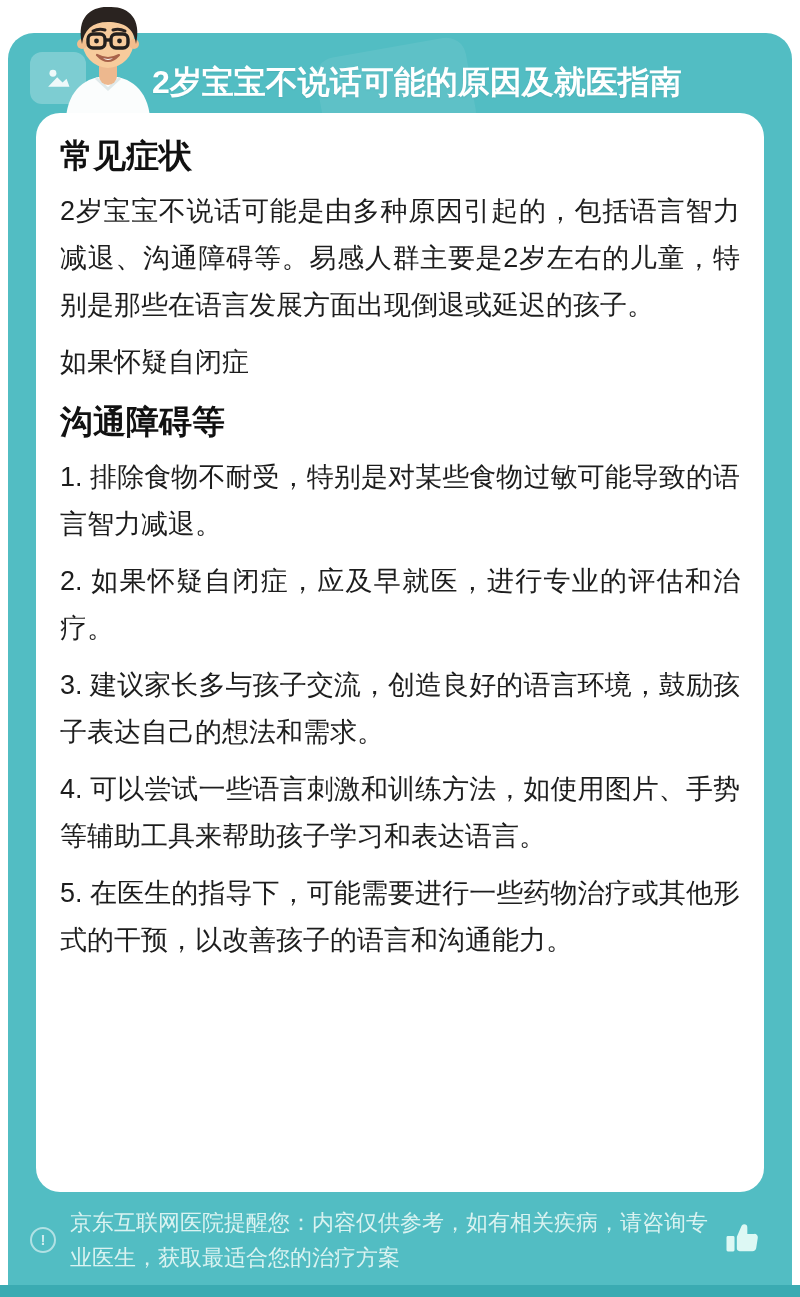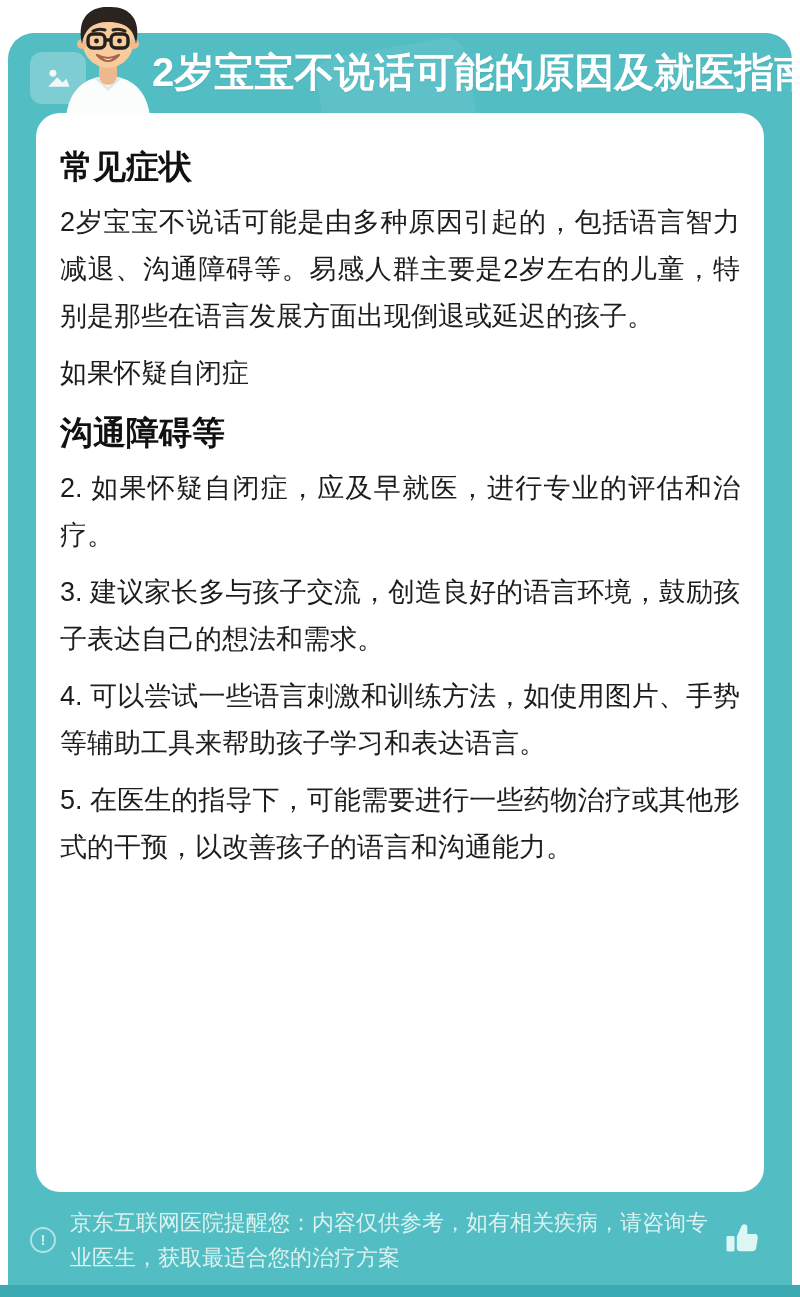--- a/index.html
+++ b/index.html
@@ -15,34 +15,34 @@
     position:absolute;left:312px;top:14px;width:152px;height:96px;
     background:rgba(255,255,255,0.07);border-radius:20px;transform:rotate(-10deg);
   }
   .photo-icon{
     position:absolute;left:22px;top:19px;width:56px;height:52px;
     background:rgba(255,255,255,0.25);border-radius:12px;
     display:flex;align-items:center;justify-content:center;
   }
   .avatar{position:absolute;left:44px;top:-29px;width:112px;height:114px;}
   .bubble-title{
-    position:absolute;left:144px;top:18px;width:600px;
-    font-size:40px;font-weight:700;color:#ffffff;line-height:42px;
+    position:absolute;left:144px;top:28px;width:600px;
+    font-size:32px;font-weight:700;color:#ffffff;line-height:42px;
     text-shadow:0 1px 2px rgba(0,0,0,0.06);white-space:nowrap;
   }
   .card{
     position:absolute;left:28px;top:80px;width:728px;height:1079px;
     background:#ffffff;border-radius:24px;box-sizing:border-box;
     padding:22px 24px;overflow:hidden;
   }
   .card h2{
     font-size:33px;line-height:40px;font-weight:700;color:#111111;
     margin:16px 0 12px;
   }
-  .card section:first-child h2{margin-top:12px;}
+  .card section:first-child h2{margin-top:1px;}
   .card p{
     font-size:27px;line-height:47px;color:#1d1d1d;margin:0 0 10px;
     text-align:justify;
   }
   .footer{
     position:absolute;left:22px;top:1172px;width:700px;
     display:flex;align-items:center;
   }
   .info-icon{
     flex:0 0 auto;width:22px;height:22px;border:2px solid rgba(255,255,255,0.55);
@@ -103,20 +103,21 @@
       <h2>常见症状</h2>
       <p>2岁宝宝不说话可能是由多种原因引起的，包括语言智力减退、沟通障碍等。易感人群主要是2岁左右的儿童，特别是那些在语言发展方面出现倒退或延迟的孩子。</p>
     </section>
 
     <section>
       <p>如果怀疑自闭症</p>
     </section>
 
     <section>
       <h2>沟通障碍等</h2>
+      <p>1. 排除食物不耐受，特别是对某些食物过敏可能导致的语言智力减退。</p>
       <p>2. 如果怀疑自闭症，应及早就医，进行专业的评估和治疗。</p>
       <p>3. 建议家长多与孩子交流，创造良好的语言环境，鼓励孩子表达自己的想法和需求。</p>
       <p>4. 可以尝试一些语言刺激和训练方法，如使用图片、手势等辅助工具来帮助孩子学习和表达语言。</p>
       <p>5. 在医生的指导下，可能需要进行一些药物治疗或其他形式的干预，以改善孩子的语言和沟通能力。</p>
     </section>
   </div>
 
   <div class="footer">
     <span class="info-icon">!</span>
     <p class="notice">京东互联网医院提醒您：内容仅供参考，如有相关疾病，请咨询专业医生，获取最适合您的治疗方案</p>

